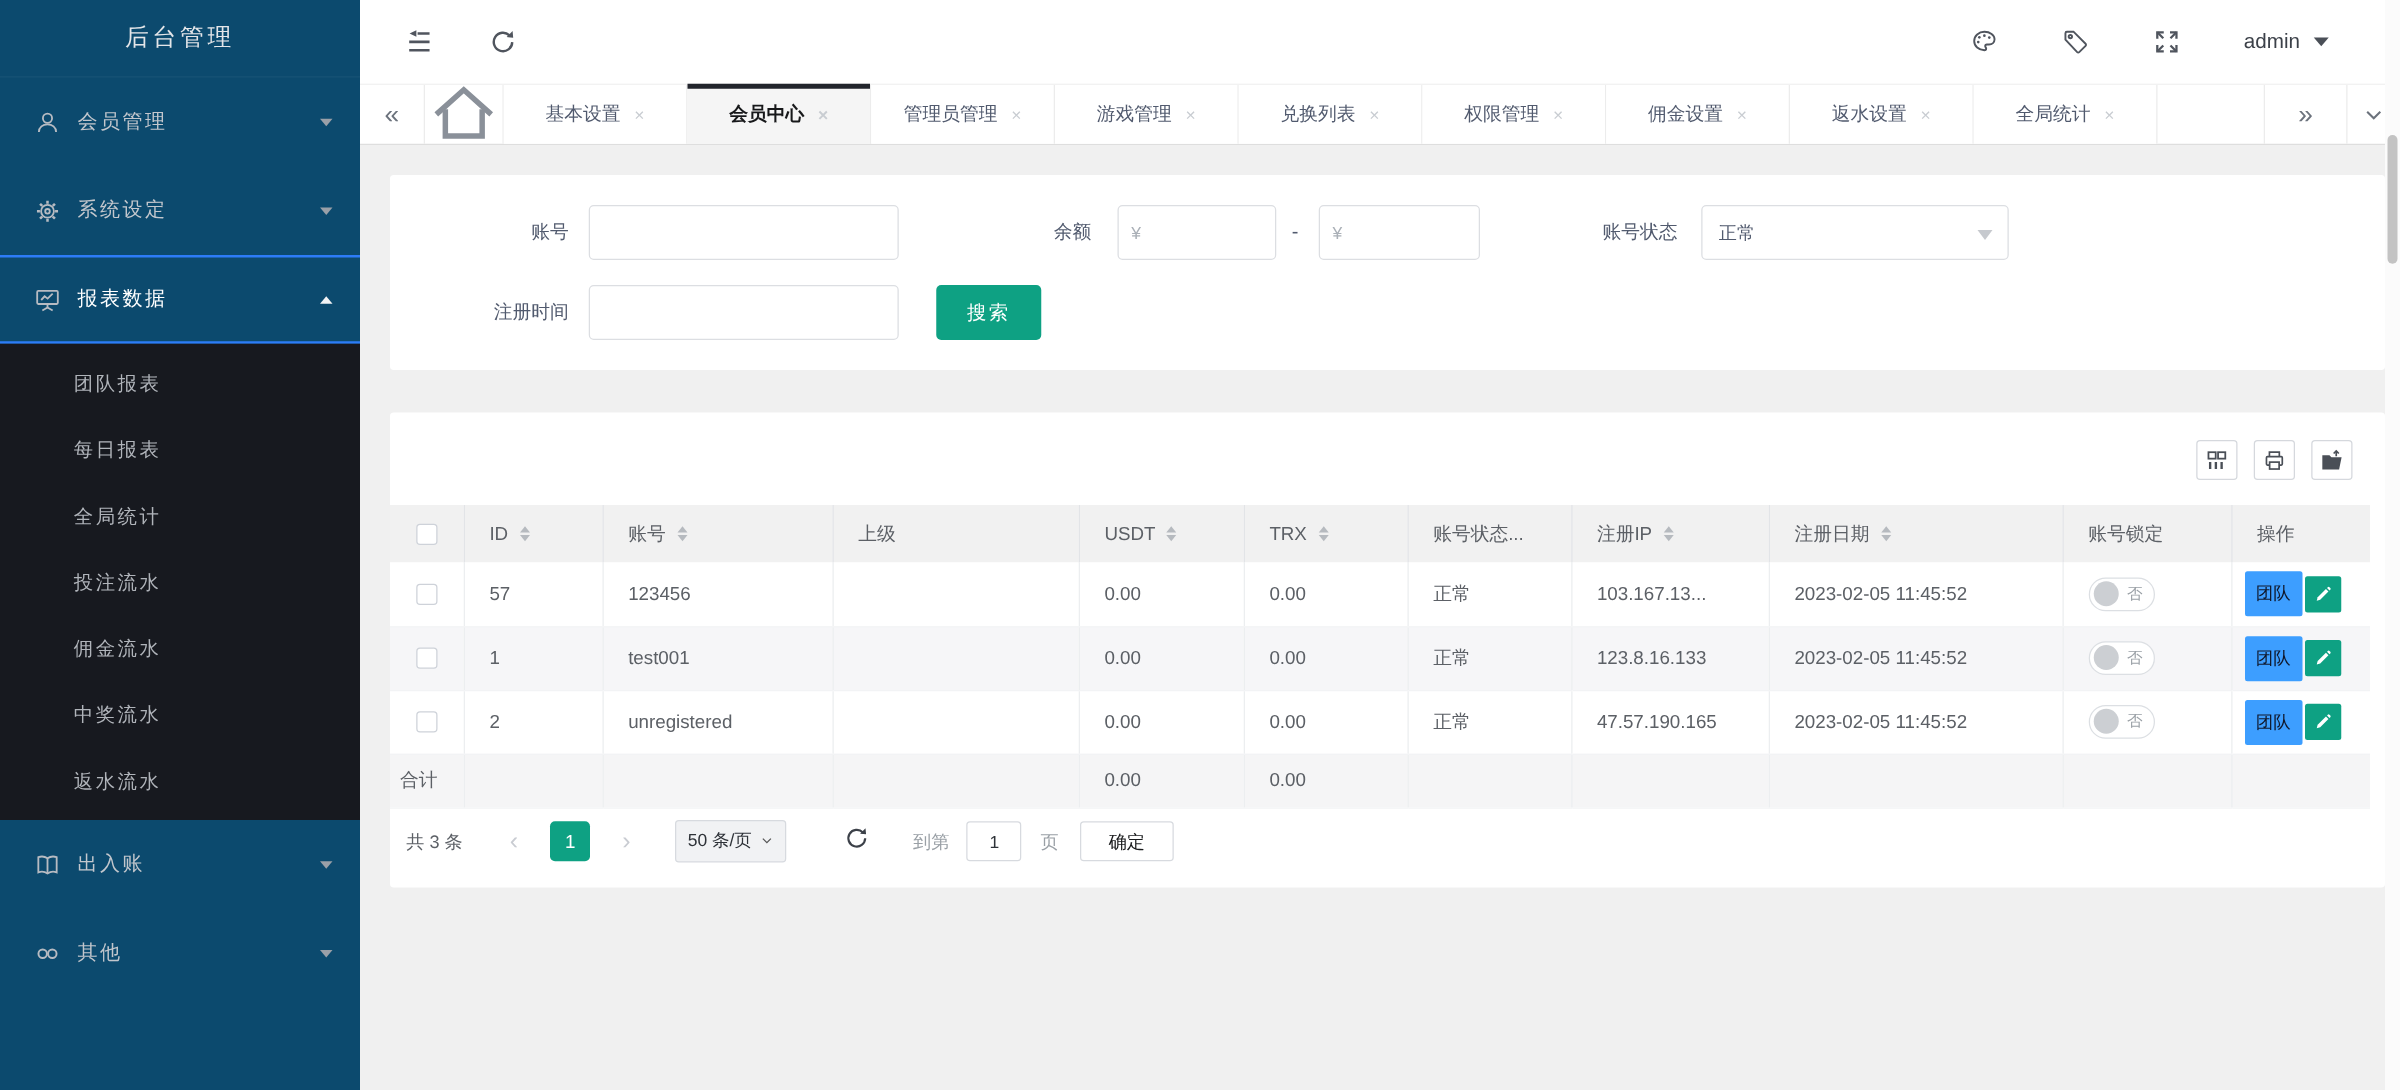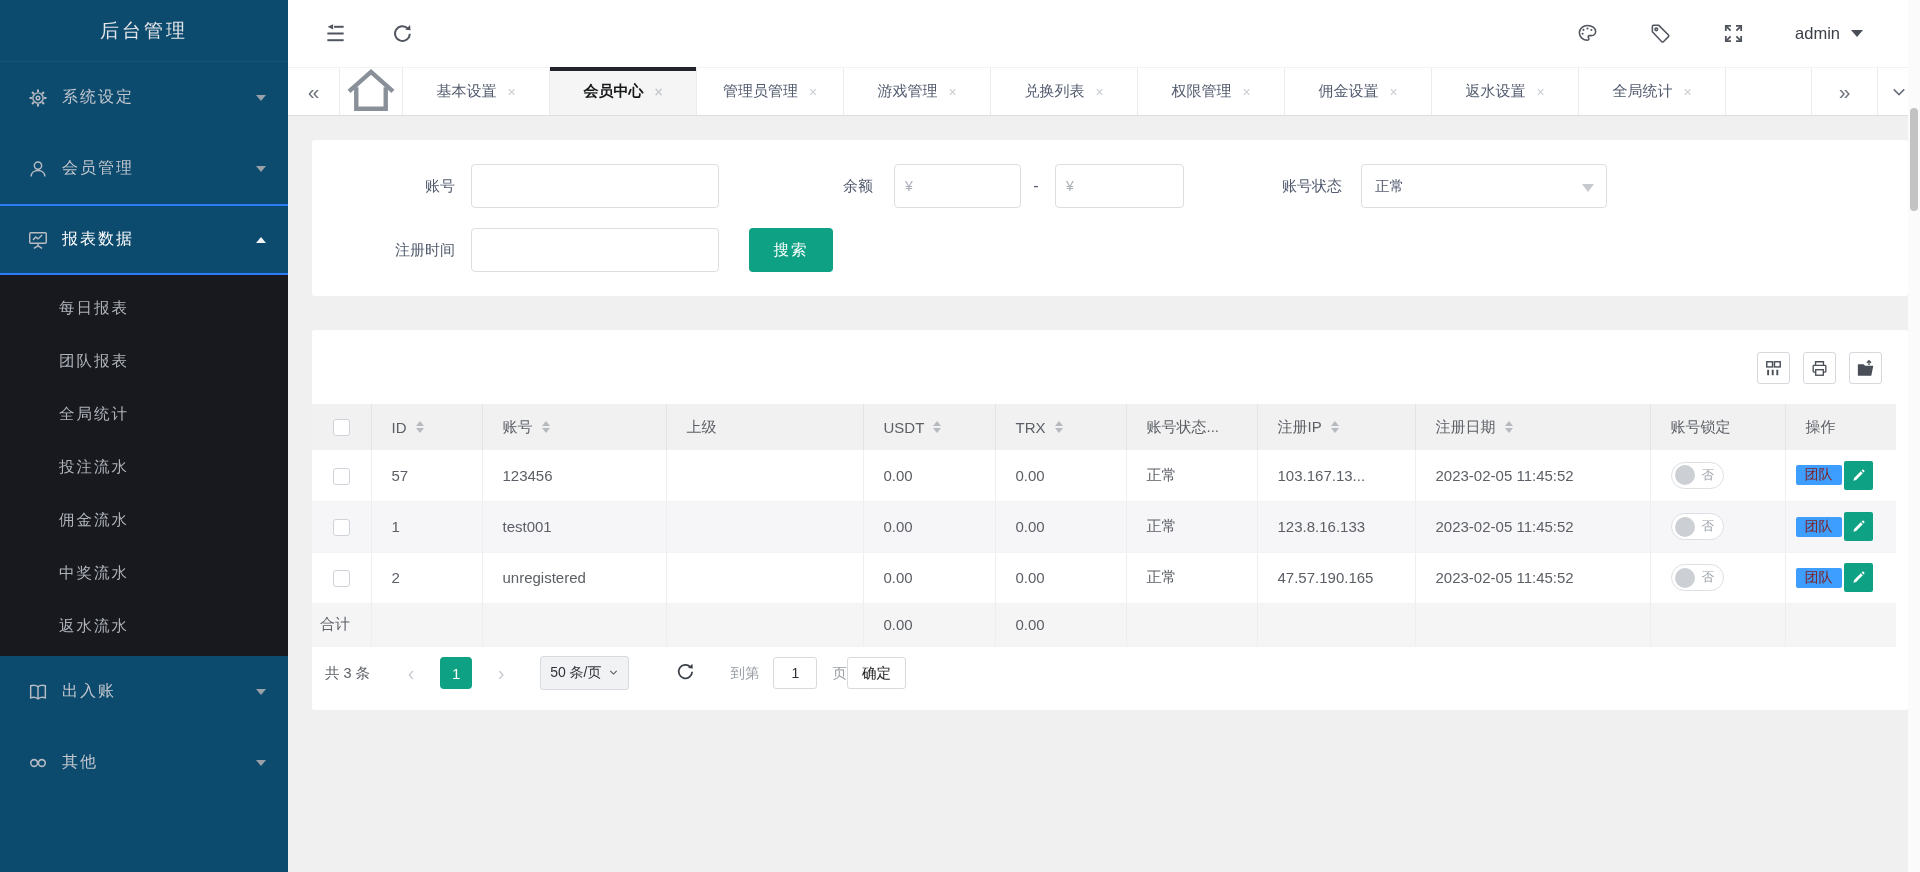--- a/index.html
+++ b/index.html
@@ -91,94 +91,94 @@
   .grid tr.striped td { background:#f6f6f8; }
   .grid tr.total-row td { background:#f5f5f6; height:43px; }
   .grid td.total-label { padding-left:8px; }
   .checkbox { width:17px; height:17px; border:1px solid #ced2d9; border-radius:3px; background:#fff;
     display:inline-block; vertical-align:middle; cursor:pointer; }
   .toggle { display:inline-flex; align-items:center; height:27px; border:1px solid #dcdfe3; border-radius:14px;
     padding:0 9px 0 3px; gap:7px; background:#fff; cursor:pointer; }
   .knob { width:20px; height:20px; border-radius:50%; background:#cccfd3; }
   .lock-text { font-size:12.5px; color:#9aa0a6; }
   .col-actions { padding-left:10px !important; }
-  .btn-team { height:20px; padding:0 9px; background:#3d9eff; color:#7f1d1d; border:none; border-radius:2px;
+  .btn-team { height:36px; padding:0 9px; background:#3d9eff; color:#0f172a; border:none; border-radius:2px;
     font-size:14px; cursor:pointer; vertical-align:middle; font-family:inherit; }
   .btn-edit { height:29px; width:29px; background:#0ea183; border:none; border-radius:2px; margin-left:2px;
     display:inline-flex; align-items:center; justify-content:center; cursor:pointer; vertical-align:middle; }
   .btn-edit svg { width:15px; height:15px; }
 
   .pager { position:absolute; left:13px; top:315px; height:56px; display:flex; align-items:center; }
   .pg-total { font-size:14.5px; color:#5c6066; }
   .pg-arrow { width:30px; text-align:center; color:#c9ccd2; font-size:20px; cursor:pointer; }
   .pg-prev { margin-left:26px; } .pg-next { margin-left:14px; }
   .pg-page { width:32px; height:32px; margin-left:14px; background:#0ea183; color:#fff; border-radius:4px;
     display:flex; align-items:center; justify-content:center; font-size:15px; cursor:pointer; }
   .pg-size { margin-left:24px; height:31px; background:#f1f2f4; border:1px solid #d7dadf; border-radius:3px;
     display:flex; align-items:center; gap:7px; padding:16px 9px; font-size:14px; color:#2e3238; cursor:pointer; }
   .pg-size svg { width:11px; height:11px; color:#555; }
   .pg-refresh { margin-left:46px; color:#3c4149; cursor:pointer; }
   .pg-refresh svg { width:21px; height:21px; }
   .pg-goto-label { margin-left:34px; color:#9aa0a6; font-size:14.5px; }
   .pg-input { margin-left:14px; width:44px; height:32px; border:1px solid #d7dadf; border-radius:3px;
     text-align:center; font-size:14px; color:#2e3238; outline:none; font-family:inherit; }
   .pg-suffix { margin-left:15px; color:#9aa0a6; font-size:14.5px; }
-  .btn-confirm { width:59px; height:32px; background:#fff; border:1px solid #d7dadf;
+  .btn-confirm { margin-left:17px; width:75px; height:32px; background:#fff; border:1px solid #d7dadf;
     border-radius:3px; font-size:14.5px; color:#17181a; cursor:pointer; font-family:inherit; }
 
   
   .scrollbar { position:absolute; right:0; top:0; width:12px; height:872px; background:#fbfbfb; }
   .scroll-thumb { position:absolute; left:2px; top:108px; width:8px; height:103px; background:#c3c3c3; border-radius:4px; cursor:pointer; }
 </style>
 </head>
 <body>
 
 <div class="app">
 
   <aside class="sidebar">
     <div class="sidebar-title">后台管理</div>
     <nav>
+        <div class="menu-item">
+          <span class="mi-icon">
+            <svg viewBox="0 0 24 24" fill="none" stroke="currentColor" stroke-width="1.6">
+              <circle cx="12" cy="8.3" r="4"></circle>
+              <path d="M4.5 20.2c0-4.1 3.4-6.6 7.5-6.6s7.5 2.5 7.5 6.6"></path>
+            </svg>
+          </span>
+          <span class="mi-label">会员管理</span>
+          <span class="caret-down"></span>
+        </div>
         <div class="menu-item">
           <span class="mi-icon">
             <svg viewBox="0 0 24 24" fill="none" stroke="currentColor" stroke-width="1.6">
               <circle cx="12" cy="12" r="5.6"></circle>
               <circle cx="12" cy="12" r="2"></circle>
               <g stroke-width="2.2">
                 <path d="M12 2.8v2.6M12 18.6v2.6M2.8 12h2.6M18.6 12h2.6M5.5 5.5l1.9 1.9M16.6 16.6l1.9 1.9M18.5 5.5l-1.9 1.9M7.4 16.6l-1.9 1.9"></path>
               </g>
             </svg>
           </span>
           <span class="mi-label">系统设定</span>
           <span class="caret-down"></span>
         </div>
-        <div class="menu-item">
-          <span class="mi-icon">
-            <svg viewBox="0 0 24 24" fill="none" stroke="currentColor" stroke-width="1.6">
-              <circle cx="12" cy="8.3" r="4"></circle>
-              <path d="M4.5 20.2c0-4.1 3.4-6.6 7.5-6.6s7.5 2.5 7.5 6.6"></path>
-            </svg>
-          </span>
-          <span class="mi-label">会员管理</span>
-          <span class="caret-down"></span>
-        </div>
         <div class="menu-item active">
           <span class="mi-icon">
             <svg viewBox="0 0 24 24" fill="none" stroke="currentColor" stroke-width="1.6">
               <rect x="3" y="4" width="18" height="11.5" rx="1"></rect>
               <path d="M6.5 12l3-3.2 2.6 2 4.4-4.3"></path>
               <path d="M12 15.5v3"></path>
               <path d="M7.5 21.2l4.5-2.7 4.5 2.7"></path>
             </svg>
           </span>
           <span class="mi-label">报表数据</span>
           <span class="caret-up"></span>
         </div>
         <div class="submenu">
+          <div class="submenu-item">团队报表</div>
           <div class="submenu-item">每日报表</div>
-          <div class="submenu-item">团队报表</div>
           <div class="submenu-item">全局统计</div>
           <div class="submenu-item">投注流水</div>
           <div class="submenu-item">佣金流水</div>
           <div class="submenu-item">中奖流水</div>
           <div class="submenu-item">返水流水</div>
         </div>
         <div class="menu-item">
           <span class="mi-icon">
             <svg viewBox="0 0 24 24" fill="none" stroke="currentColor" stroke-width="1.6">
               <path d="M12 6.2C9.6 4.5 6.5 4.3 4 5.2v13.2c2.5-.9 5.6-.7 8 1 2.4-1.7 5.5-1.9 8-1V5.2c-2.5-.9-5.6-.7-8 1z"></path>

